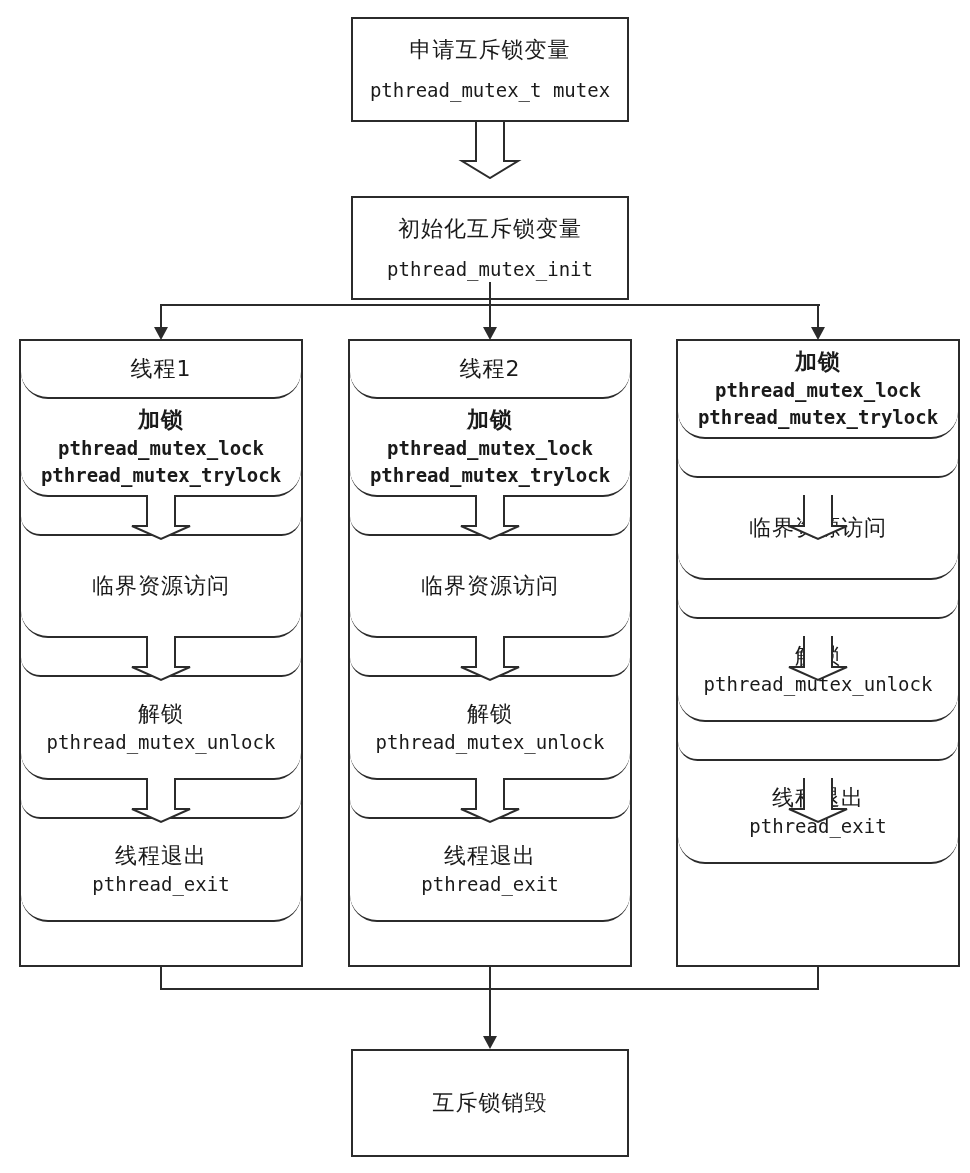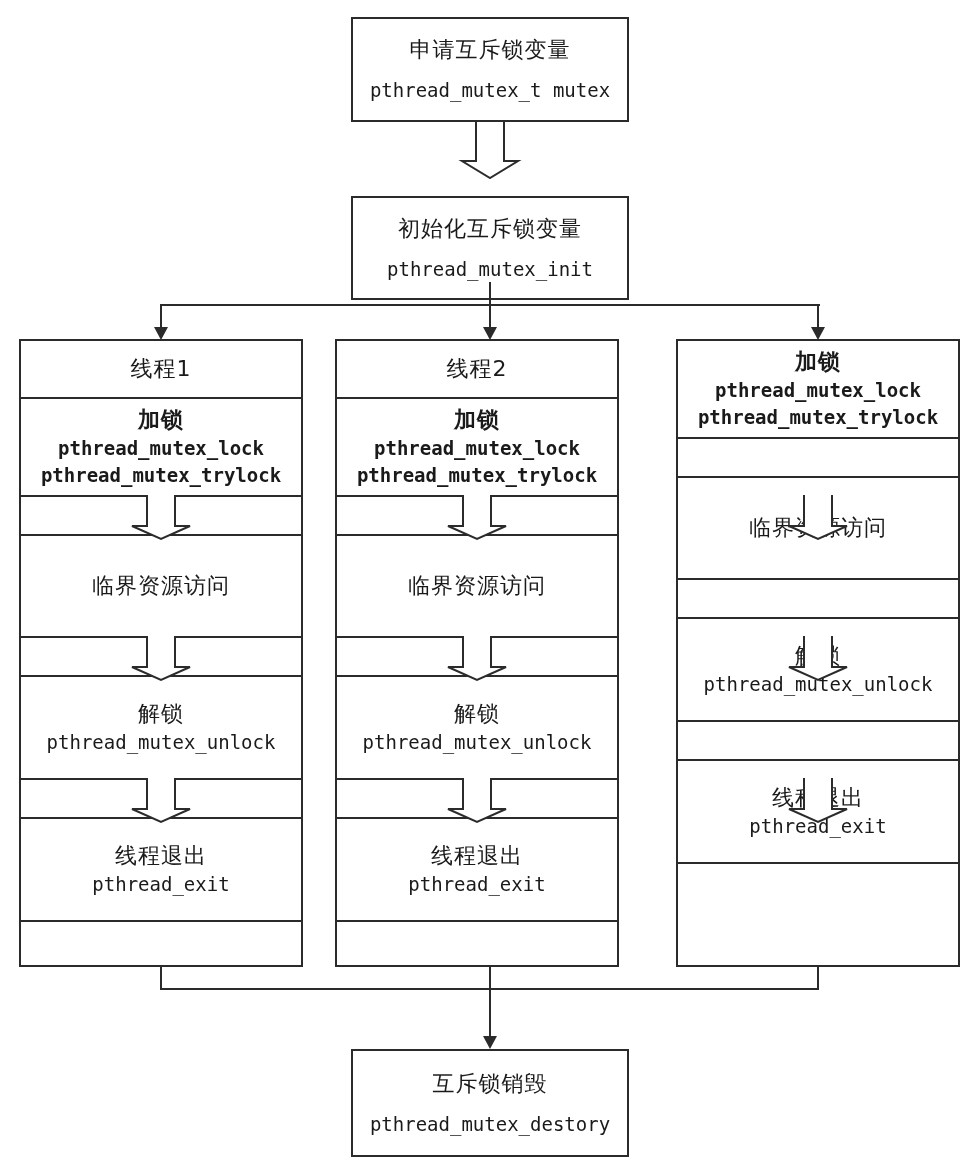--- a/index.html
+++ b/index.html
@@ -49,20 +49,21 @@
     display: flex;
     flex-direction: column;
   }
   .row {
     border-bottom: 2px solid var(--line);
     display: flex;
     flex-direction: column;
     align-items: center;
     justify-content: center;
     flex: none;
+    border-radius: 27px;
   }
   .row.header   { height: 58px; }
   .row.lock     { height: 98px; font-weight: bold; }
   .row.band     { height: 39px; }
   .row.critical { height: 102px; }
   .row.unlock   { height: 103px; }
   .row.exitrow  { height: 103px; }
   .row.empty    { flex: 1; border-bottom: none; }
   .block-arrow {
     position: absolute;
@@ -148,21 +149,21 @@
       <path d="M21,2 L21,33 L6,33 L35,46 L64,33 L49,33 L49,2" fill="#ffffff" stroke="#2b2b2b" stroke-width="2"></path>
     </svg>
     <svg class="block-arrow" style="top:293px;" viewBox="0 0 70 48">
       <path d="M21,2 L21,33 L6,33 L35,46 L64,33 L49,33 L49,2" fill="#ffffff" stroke="#2b2b2b" stroke-width="2"></path>
     </svg>
     <svg class="block-arrow" style="top:435px;" viewBox="0 0 70 48">
       <path d="M21,2 L21,33 L6,33 L35,46 L64,33 L49,33 L49,2" fill="#ffffff" stroke="#2b2b2b" stroke-width="2"></path>
     </svg>
   </div>
 
-  <div class="column" style="left:335px;">
+  <div class="column" style="left:348px;">
     <div class="row header">
       <div class="zh">线程2</div>
     </div>
     <div class="row lock">
       <div class="zh">加锁</div>
       <div class="code">pthread_mutex_lock</div>
       <div class="code">pthread_mutex_trylock</div>
     </div>
     <div class="row band"></div>
     <div class="row critical">
@@ -223,16 +224,15 @@
   </div>
 
   <div class="cline" style="left:160px; top:967px; width:2px; height:23px;"></div>
   <div class="cline" style="left:817px; top:967px; width:2px; height:23px;"></div>
   <div class="cline" style="left:160px; top:988px; width:659px; height:2px;"></div>
   <div class="cline" style="left:489px; top:967px; width:2px; height:70px;"></div>
   <div class="arrowhead" style="left:483px; top:1036px;"></div>
 
   <div class="node" style="left:351px; top:1049px; width:278px; height:108px;">
     <div class="zh">互斥锁销毁</div>
-    <div class="code">pthread_mutex_destory</div>
   </div>
 
 </div>
 
 </body></html>

